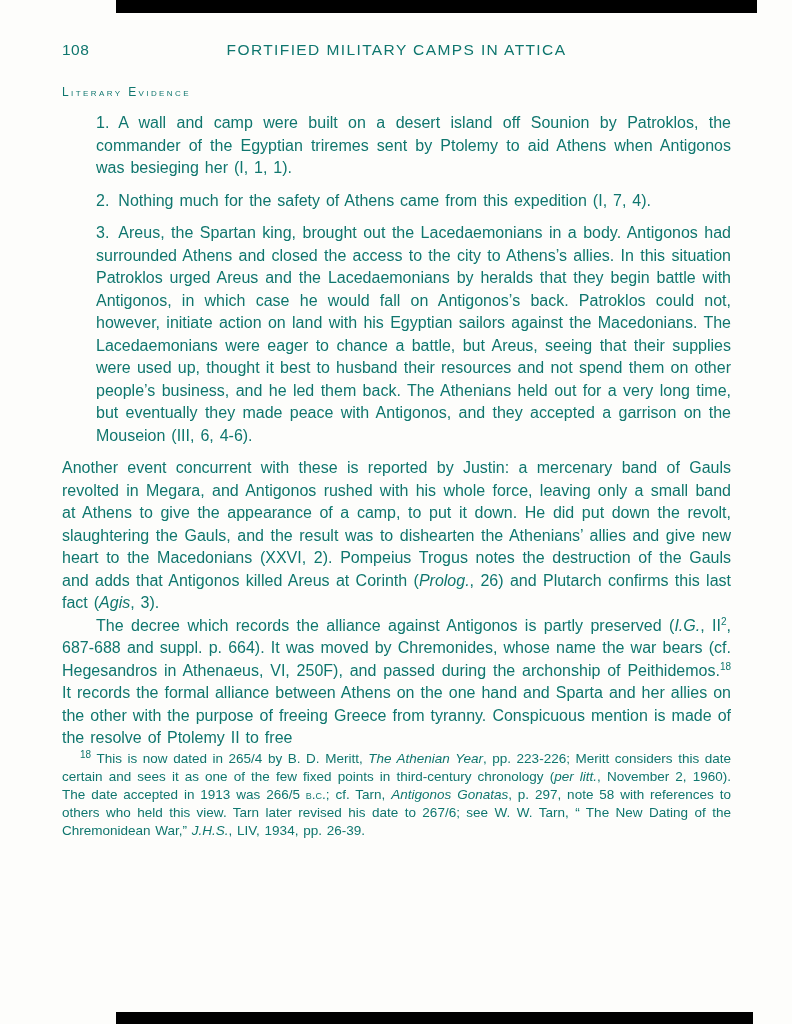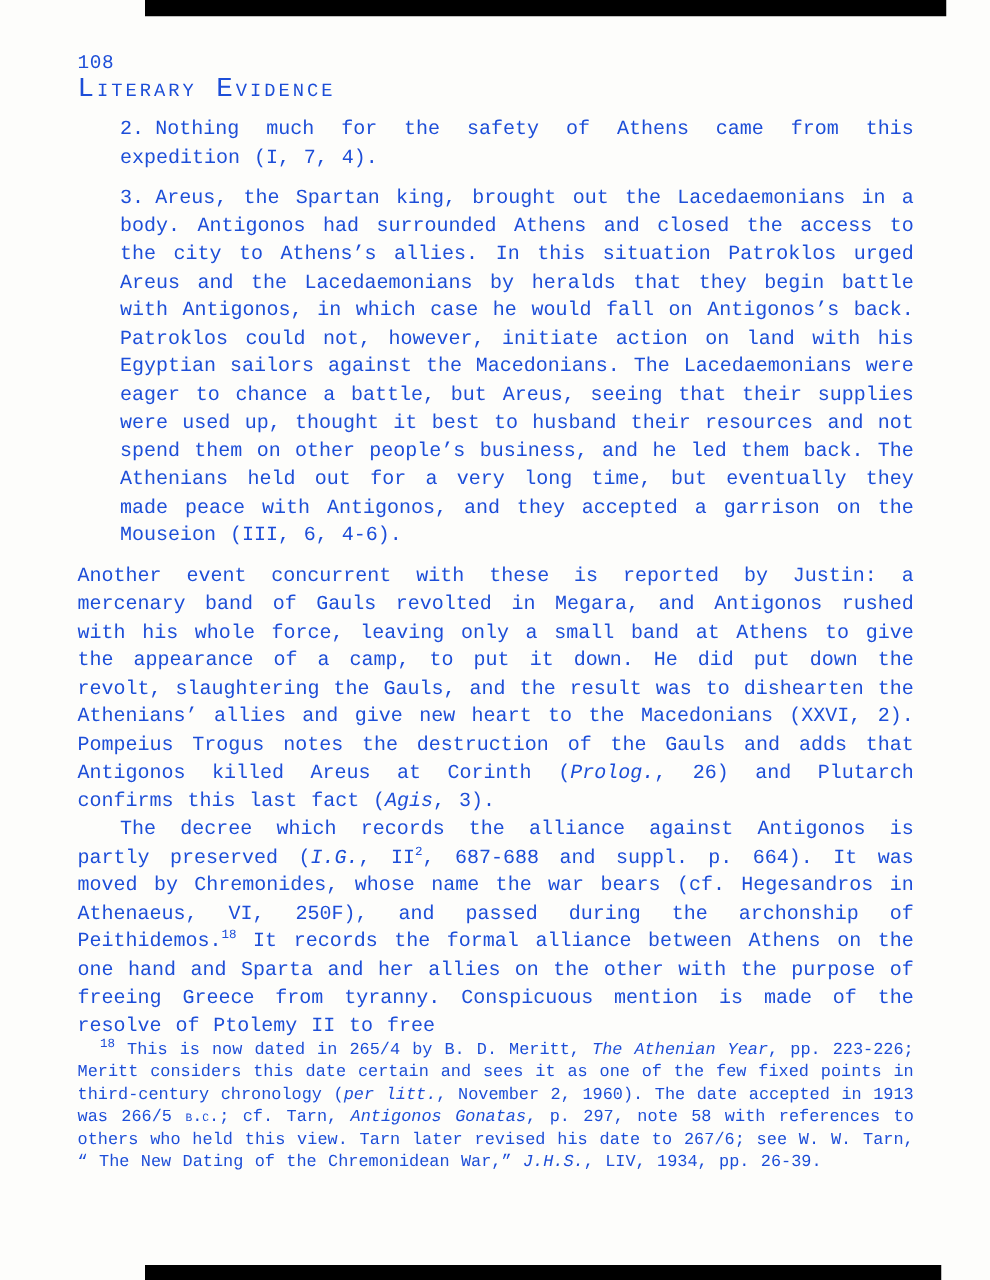--- a/index.html
+++ b/index.html
@@ -3,22 +3,22 @@
 <meta charset="utf-8">
 <style>
   html, body { margin: 0; padding: 0; background: #e8e8e6; }
   .page {
     position: relative;
     width: 792px;
     height: 1024px;
     margin: 0 auto;
     background: #fdfdfb;
     overflow: hidden;
-    font-family: Liberation Mono, monospace;
-    color: #1d4ed8;
+    font-family: Liberation Sans, sans-serif;
+    color: #0f766e;
   }
   .scan-bar { position: absolute; background: #000000; }
   .scan-bar-top { left: 116px; top: 0; width: 641px; height: 13px; }
   .scan-bar-bottom { left: 116px; top: 1012px; width: 637px; height: 12px; }
 
   .content {
     position: absolute;
     left: 62px;
     top: 40px;
     width: 669px;
@@ -36,21 +36,21 @@
   }
   .page-number {
     position: absolute;
     left: 0;
     letter-spacing: 0.5px;
   }
 
   .section-heading {
     font-variant: small-caps;
     font-weight: normal;
-    font-size: 22px;
+    font-size: 12px;
     letter-spacing: 2.4px;
     margin: 0 0 10px 0;
     line-height: 20px;
   }
   .section-heading.second { margin-top: 20px; }
 
   p.body-par {
     margin: 0;
     text-align: justify;
     word-spacing: 1.5px;
@@ -82,26 +82,28 @@
 <body>
 
 <div class="page">
 
   <div class="scan-bar scan-bar-top"></div>
 
   <div class="content">
 
     <div class="running-header">
       <span class="page-number">108</span>
+      <span>FORTIFIED MILITARY CAMPS IN ATTICA</span>
     </div>
 
     <h2 class="section-heading">Literary Evidence</h2>
 
 
     <div class="numbered-list">
+      <p class="body-par"><span class="list-number">1.</span><span>A wall and camp were built on a desert island off Sounion by Patroklos, the commander of the Egyptian triremes sent by Ptolemy to aid Athens when Antigonos was besieging her (I, 1, 1).</span></p>
       <p class="body-par"><span class="list-number">2.</span><span>Nothing much for the safety of Athens came from this expedition (I, 7, 4).</span></p>
       <p class="body-par"><span class="list-number">3.</span><span>Areus, the Spartan king, brought out the Lacedaemonians in a body.  Antigonos had surrounded Athens and closed the access to the city to Athens’s allies. In this situation Patroklos urged Areus and the Lacedaemonians by heralds that they begin battle with Antigonos, in which case he would fall on Antigonos’s back.  Patroklos could not, however, initiate action on land with his Egyptian sailors against the Macedonians.  The Lacedaemonians were eager to chance a battle, but Areus, seeing that their supplies were used up, thought it best to husband their resources and not spend them on other people’s business, and he led them back.  The Athenians held out for a very long time, but eventually they made peace with Antigonos, and they accepted a garrison on the Mouseion (III, 6, 4-6).</span></p>
     </div>
 
     <p class="body-par justin-par"><span>Another event concurrent with these is reported by Justin: a mercenary band of Gauls revolted in Megara, and Antigonos rushed with his whole force, leaving only a small band at Athens to give the appearance of a camp, to put it down.  He did put down the revolt, slaughtering the Gauls, and the result was to dishearten the Athenians’ allies and give new heart to the Macedonians (XXVI, 2).  Pompeius Trogus notes the destruction of the Gauls and adds that Antigonos killed Areus at Corinth (</span><span class="it">Prolog.</span><span>, 26) and Plutarch confirms this last fact (</span><span class="it">Agis</span><span>, 3).</span></p>
 
 
     <p class="body-par first-indent epi-par"><span>The decree which records the alliance against Antigonos is partly preserved (</span><span class="it">I.G.</span><span>, II</span><sup class="s">2</sup><span>, 687-688 and suppl. p. 664).  It was moved by Chremonides, whose name the war bears (cf. Hegesandros in Athenaeus, VI, 250F), and passed during the archonship of Peithidemos.</span><sup class="s">18</sup><span>  It records the formal alliance between Athens on the one hand and Sparta and her allies on the other with the purpose of freeing Greece from tyranny.  Conspicuous mention is made of the resolve of Ptolemy II to free</span></p>
 
     <p class="footnote"><sup class="s">18</sup><span> This is now dated in 265/4 by B. D. Meritt, </span><span class="it">The Athenian Year</span><span>, pp. 223-226; Meritt considers this date certain and sees it as one of the few fixed points in third-century chronology (</span><span class="it">per litt.</span><span>, November 2, 1960).  The date accepted in 1913 was 266/5 </span><span class="sc-inline">b.c.</span><span>; cf. Tarn, </span><span class="it">Antigonos Gonatas</span><span>, p. 297, note 58 with references to others who held this view.  Tarn later revised his date to 267/6; see W. W. Tarn, “ The New Dating of the Chremonidean War,” </span><span class="it">J.H.S.</span><span>, LIV, 1934, pp. 26-39.</span></p>

